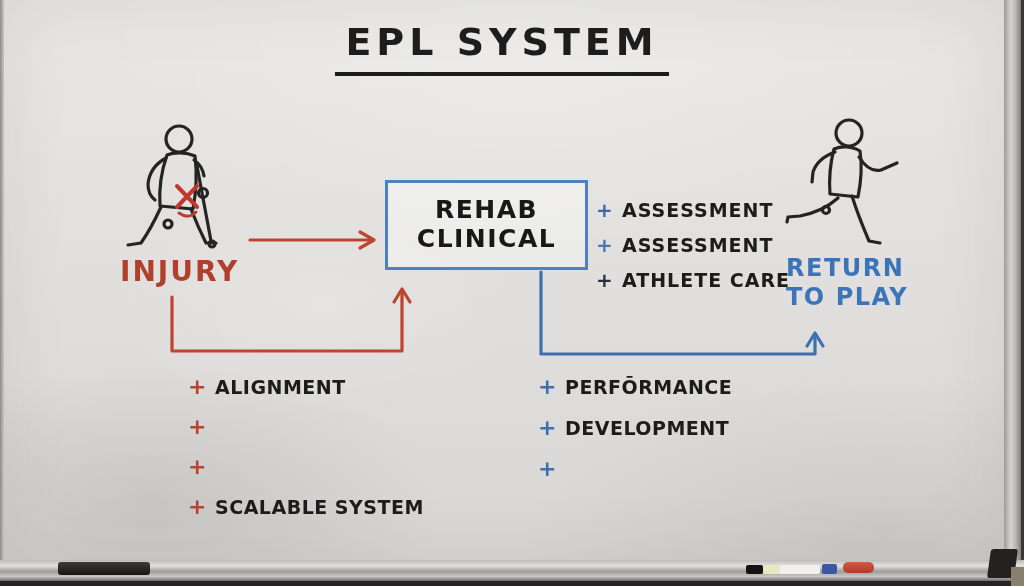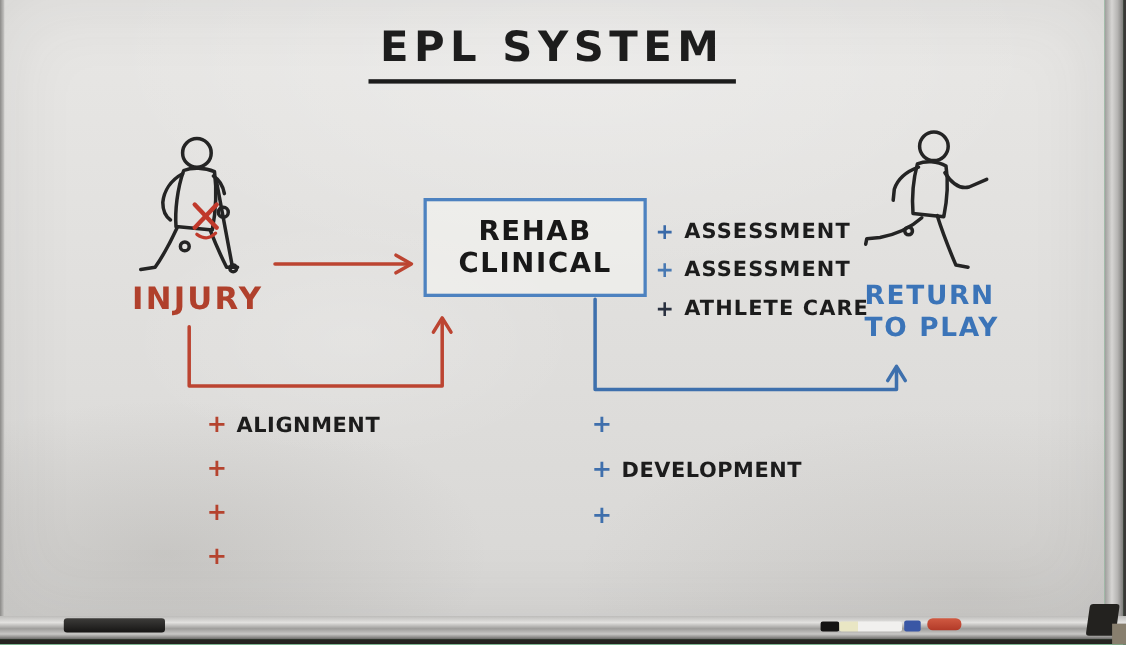--- a/index.html
+++ b/index.html
@@ -150,26 +150,28 @@
       <span>ALIGNMENT</span>
     </div>
     <div class="li">
       <span class="plus plus-red">+</span>
     </div>
     <div class="li">
       <span class="plus plus-red">+</span>
     </div>
     <div class="li">
       <span class="plus plus-red">+</span>
+      <span>SCALABLE SYSTEM</span>
     </div>
   </div>
 
   <div class="list outcomes">
     <div class="li">
       <span class="plus plus-blue">+</span>
+      <span>PERFŌRMANCE</span>
     </div>
     <div class="li">
       <span class="plus plus-blue">+</span>
       <span>DEVELOPMENT</span>
     </div>
     <div class="li">
       <span class="plus plus-blue">+</span>
     </div>
   </div>
 

